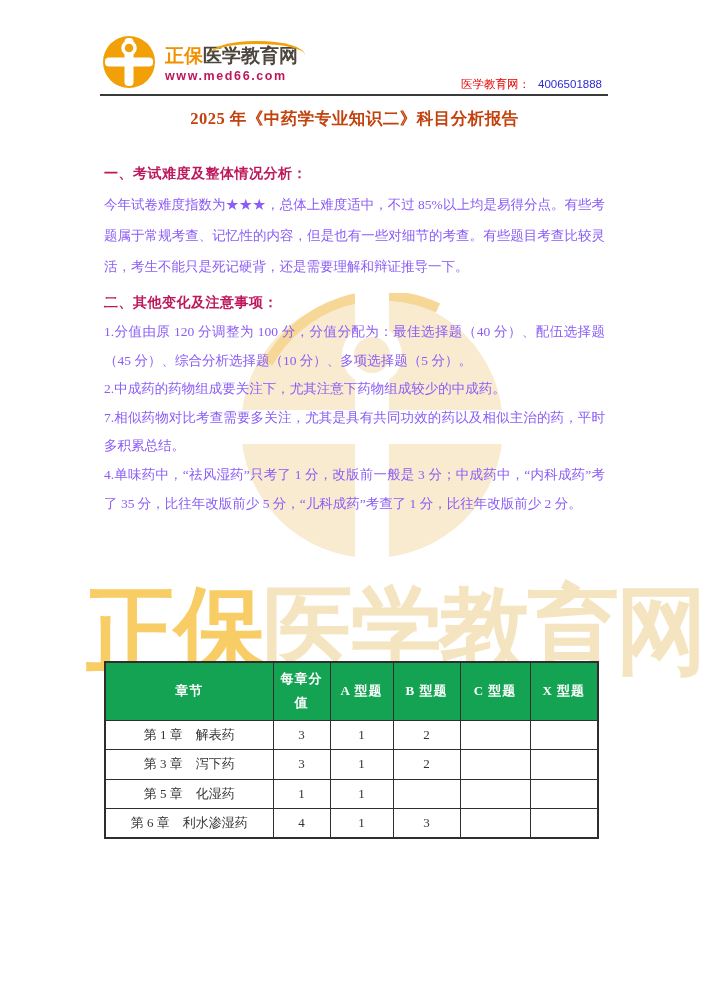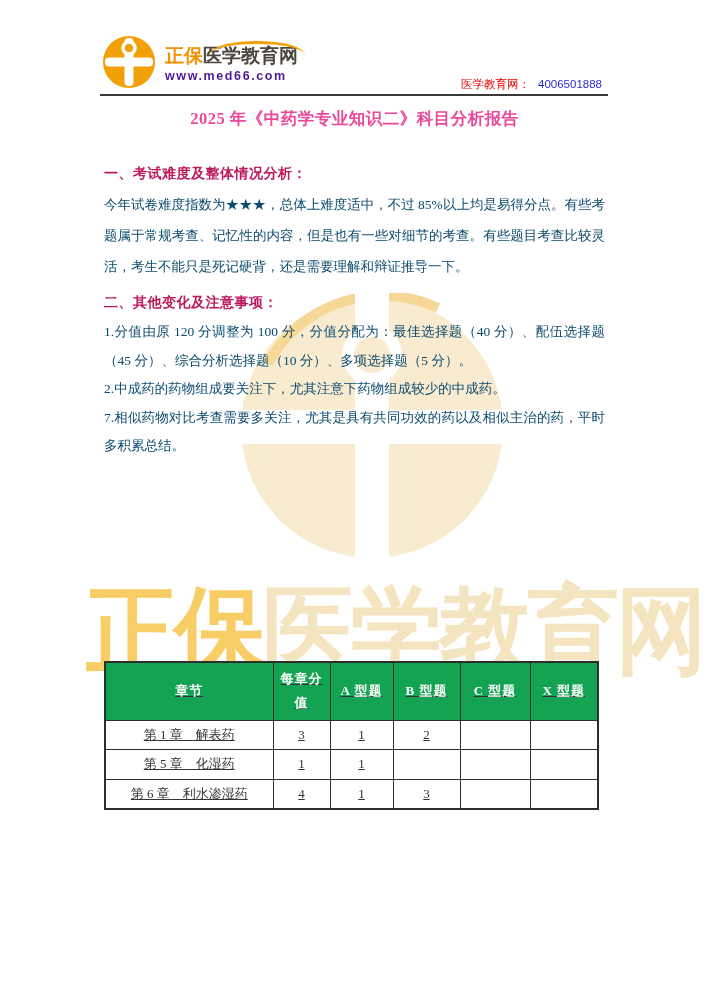--- a/index.html
+++ b/index.html
@@ -22,39 +22,39 @@
   
   .doc-header { position:absolute; left:102px; top:35px; z-index:1; display:flex; align-items:center; gap:9px; }
   .logo-icon { width:54px; height:54px; }
   .brand { position:relative; padding-top:6px; }
   .brand-arc { position:absolute; left:44px; top:2px; width:96px; height:14px;
     border-top:3px solid #f2a007; border-radius:50% / 100% 100% 0 0; }
   .brand-line { font-family:"Liberation Sans","DejaVu Sans",sans-serif; font-size:19px; font-weight:bold; line-height:22px; }
   .brand-primary { color:#f29100; }
   .brand-secondary { color:#4c463e; }
   .brand-url { font-family:"Liberation Sans","DejaVu Sans",sans-serif; font-size:12.5px; font-weight:bold;
-    color:#4c1d95; letter-spacing:1.6px; line-height:18px; }
+    color:#be185d; letter-spacing:1.6px; line-height:18px; }
   .hotline { position:absolute; right:105px; top:77px; z-index:1;
     font-family:"Liberation Sans","DejaVu Sans",sans-serif; font-size:11.5px; }
   .hotline-label { color:#e60000; }
   .hotline-number { color:#2b2bd0;margin-left:8px; }
   .divider { position:absolute; left:100px; right:99px; top:94px; border-top:2px solid #3a3a3a; z-index:1; }
   
   .title { position:absolute; left:104px; width:501px; top:108px; z-index:1;
-    text-align:center; font-size:16.5px; font-weight:bold; color:#ec4899; letter-spacing:0.5px; }
+    text-align:center; font-size:16.5px; font-weight:bold; color:#c2410c; letter-spacing:0.5px; }
   .sec { position:absolute; left:104px; width:501px; z-index:1; }
   .sec-1 { top:159px; }
   .sec-2 { top:288px; }
   .sec-3 { top:555px; }
   .sec-heading { font-size:14px; font-weight:bold; color:#be185d; line-height:30px; letter-spacing:0.5px; }
-  .para { font-size:13.5px; color:#0c4a6e; text-align:justify; }
+  .para { font-size:13.5px; color:#8b5cf6; text-align:justify; }
   .sec-1 .para { line-height:31px; }
   .sec-2 .para, .sec-3 .para { line-height:28.6px; }
   
-  .table-wrap { position:absolute; left:104px; top:661px; z-index:1;text-decoration:underline; }
+  .table-wrap { position:absolute; left:104px; top:661px; z-index:1; }
   table.score-table { border-collapse:collapse; table-layout:fixed; background:transparent; }
   .score-table th, .score-table td { border:1px solid #2e2e2e; text-align:center; vertical-align:middle; }
   .score-table { border:2px solid #2e2e2e; }
   .score-table thead th {
     background:#13a352; color:#ffffff; font-size:13px; font-weight:bold;
     height:58px; line-height:24px; padding:0 3px; letter-spacing:1px;
   }
   .score-table tbody td { height:29.5px; font-size:13px; color:#333; padding:0 2px; }
   .col-chapter { width:168px; } .col-score { width:57px; }
   .col-a { width:63px; } .col-b { width:67px; } .col-c { width:70px; } .col-x { width:68px; }
@@ -107,20 +107,21 @@
   <div class="sec sec-1">
     <div class="sec-heading">一、考试难度及整体情况分析：</div>
     <div class="para">今年试卷难度指数为★★★，总体上难度适中，不过 85%以上均是易得分点。有些考题属于常规考查、记忆性的内容，但是也有一些对细节的考查。有些题目考查比较灵活，考生不能只是死记硬背，还是需要理解和辩证推导一下。</div>
   </div>
 
   <div class="sec sec-2">
     <div class="sec-heading">二、其他变化及注意事项：</div>
     <div class="para">1.分值由原 120 分调整为 100 分，分值分配为：最佳选择题（40 分）、配伍选择题（45 分）、综合分析选择题（10 分）、多项选择题（5 分）。</div>
     <div class="para">2.中成药的药物组成要关注下，尤其注意下药物组成较少的中成药。</div>
     <div class="para">7.相似药物对比考查需要多关注，尤其是具有共同功效的药以及相似主治的药，平时多积累总结。</div>
+    <div class="para">4.单味药中，“祛风湿药”只考了 1 分，改版前一般是 3 分；中成药中，“内科成药”考了 35 分，比往年改版前少 5 分，“儿科成药”考查了 1 分，比往年改版前少 2 分。</div>
   </div>
 
 
   <div class="table-wrap">
     <table class="score-table">
       <colgroup>
         <col class="col-chapter">
           <col class="col-score">
           <col class="col-a">
           <col class="col-b">
@@ -140,20 +141,28 @@
       <tbody>
         <tr>
           <td>第 1 章　解表药</td>
           <td>3</td>
           <td>1</td>
           <td>2</td>
           <td></td>
           <td></td>
         </tr>
         <tr>
+          <td>第 3 章　泻下药</td>
+          <td>3</td>
+          <td>1</td>
+          <td>2</td>
+          <td></td>
+          <td></td>
+        </tr>
+        <tr>
           <td>第 5 章　化湿药</td>
           <td>1</td>
           <td>1</td>
           <td></td>
           <td></td>
           <td></td>
         </tr>
         <tr>
           <td>第 6 章　利水渗湿药</td>
           <td>4</td>

